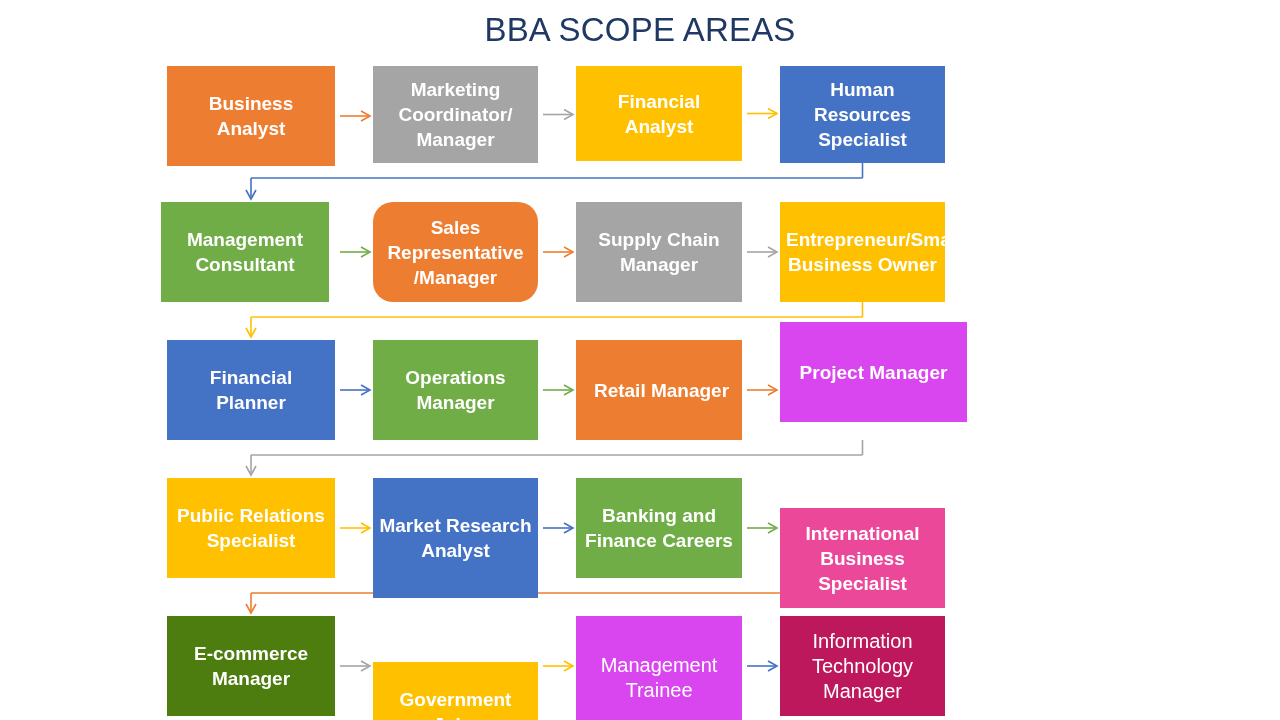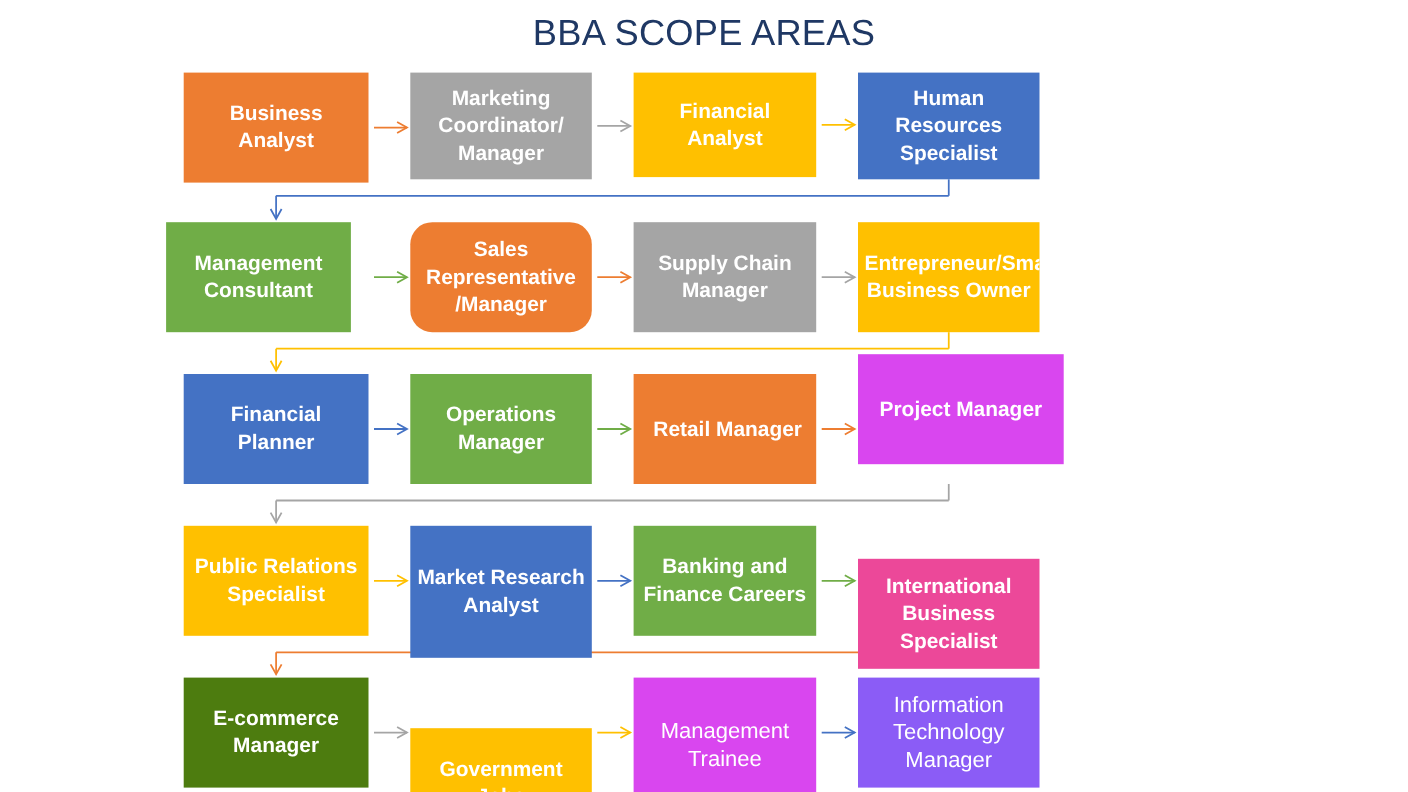--- a/index.html
+++ b/index.html
@@ -154,21 +154,21 @@
       </div>
       <div class="node" style="left: 373px; top: 66px; width: 165px; height: 97px; background: rgb(165, 165, 165);">
         <span>Marketing Coordinator/ Manager</span>
       </div>
       <div class="node" style="left: 576px; top: 66px; width: 166px; height: 95px; background: rgb(255, 192, 0);">
         <span>Financial Analyst</span>
       </div>
       <div class="node" style="left: 780px; top: 66px; width: 165px; height: 97px; background: rgb(68, 114, 196);">
         <span>Human Resources Specialist</span>
       </div>
-      <div class="node" style="left: 151px; top: 202px; width: 168px; height: 100px; background: rgb(112, 173, 71);">
+      <div class="node" style="left: 161px; top: 202px; width: 168px; height: 100px; background: rgb(112, 173, 71);">
         <span>Management Consultant</span>
       </div>
       <div class="node" style="left: 373px; top: 202px; width: 165px; height: 100px; background: rgb(237, 125, 49); border-radius: 20px;">
         <span>Sales Representative /Manager</span>
       </div>
       <div class="node" style="left: 576px; top: 202px; width: 166px; height: 100px; background: rgb(165, 165, 165);">
         <span>Supply Chain Manager</span>
       </div>
       <div class="node" style="left: 780px; top: 202px; width: 165px; height: 100px; background: rgb(255, 192, 0);">
         <span>Entrepreneur/Small Business Owner</span>
@@ -199,18 +199,18 @@
       </div>
       <div class="node" style="left: 167px; top: 616px; width: 168px; height: 100px; background: #4d7c0f;">
         <span>E-commerce Manager</span>
       </div>
       <div class="node" style="left: 373px; top: 616px; width: 165px; height: 100px; background: rgb(255, 192, 0); margin-top: 46px;">
         <span>Government Jobs</span>
       </div>
       <div class="node light" style="left: 576px; top: 616px; width: 166px; height: 124px; background: #d946ef;">
         <span>Management Trainee</span>
       </div>
-      <div class="node light" style="left: 780px; top: 616px; width: 165px; height: 100px; background: #8b5cf6;">
+      <div class="node light" style="left: 780px; top: 616px; width: 165px; height: 100px; background: #be185d;">
         <span>Information Technology Manager</span>
       </div>
     </div>
 
 </div>
 
 </body></html>

